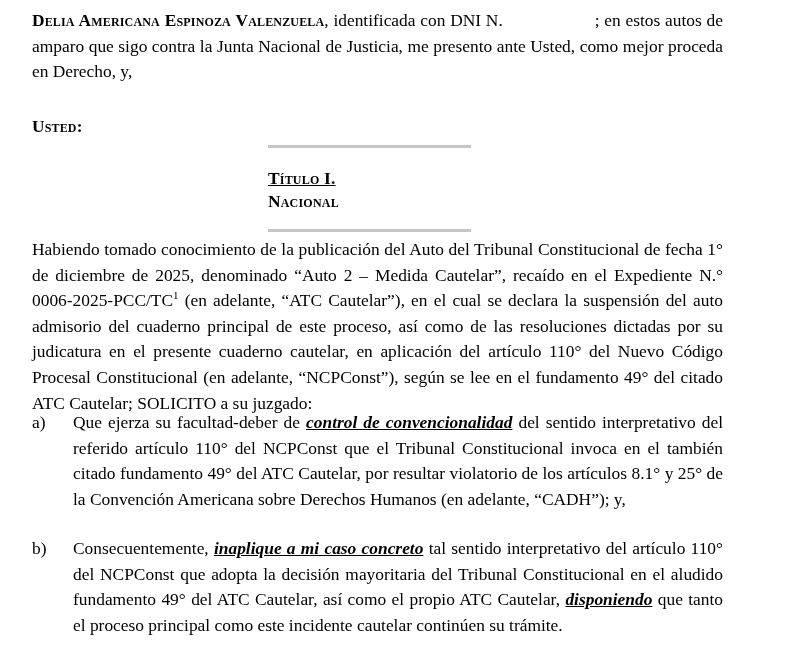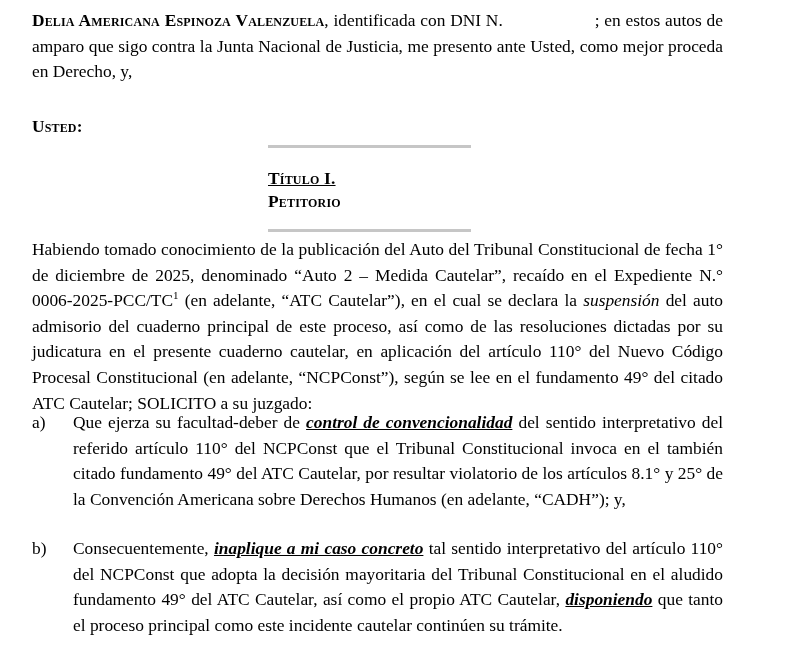--- a/index.html
+++ b/index.html
@@ -99,21 +99,21 @@
   }
 
   
   .block-main {
     position: absolute;
     left: 32px;
     right: 62px;
     top: 237px;
   }
 
-  .it { font-style: italic; }
+  .it { }
   .bd { font-weight: normal; }
   .bdit { font-weight: bold; font-style: italic; text-decoration: underline; }
 
   sup.fn {
     font-size: 11px;
     vertical-align: super;
     line-height: 0;
   }
 
   
@@ -149,21 +149,21 @@
     <p class="para"><span class="smallcaps-bold">Delia Americana Espinoza Valenzuela</span><span>, identificada con DNI N.</span><span class="redact-gap"></span><span>; en estos autos de amparo que sigo contra la Junta Nacional de Justicia, me presento ante Usted, como mejor proceda en Derecho, y,</span></p>
   </div>
 
   <div class="body-col block-digo" style="top:88px;">
     <span class="lbl">Usted:</span>
   </div>
 
   <div class="title-block">
     <div class="rule rule-top"></div>
     <div class="title-line1">Título I.</div>
-    <div class="title-line2">Petitorio</div>
+    <div class="title-line2">Nacional</div>
     <div class="rule rule-bottom"></div>
   </div>
 
   <div class="block-main">
     <p class="para"><span>Habiendo tomado conocimiento de la publicación del Auto del Tribunal Constitucional de fecha 1° de diciembre de 2025, denominado “Auto 2 – Medida Cautelar”, recaído en el Expediente N.° 0006-2025-PCC/TC</span><sup class="fn">1</sup><span> (en adelante, “ATC Cautelar”), en el cual se declara la </span><span class="it">suspensión</span><span> del auto admisorio del cuaderno principal de este proceso, así como de las resoluciones dictadas por su judicatura en el presente cuaderno cautelar, en aplicación del artículo 110° del Nuevo Código Procesal Constitucional (en adelante, “NCPConst”), según se lee en el fundamento 49° del citado ATC Cautelar; </span><span class="bd">SOLICITO</span><span> a su juzgado:</span></p>
   </div>
 
   <div class="list list-a">
     <div class="li">
       <span class="marker">a)</span><span>Que ejerza su facultad-deber de </span><span class="bdit">control de convencionalidad</span><span> del sentido interpretativo del referido artículo 110° del NCPConst que el Tribunal Constitucional invoca en el también citado fundamento 49° del ATC Cautelar, por resultar violatorio de los artículos 8.1° y 25° de la Convención Americana sobre Derechos Humanos (en adelante, “CADH”); y,</span>

